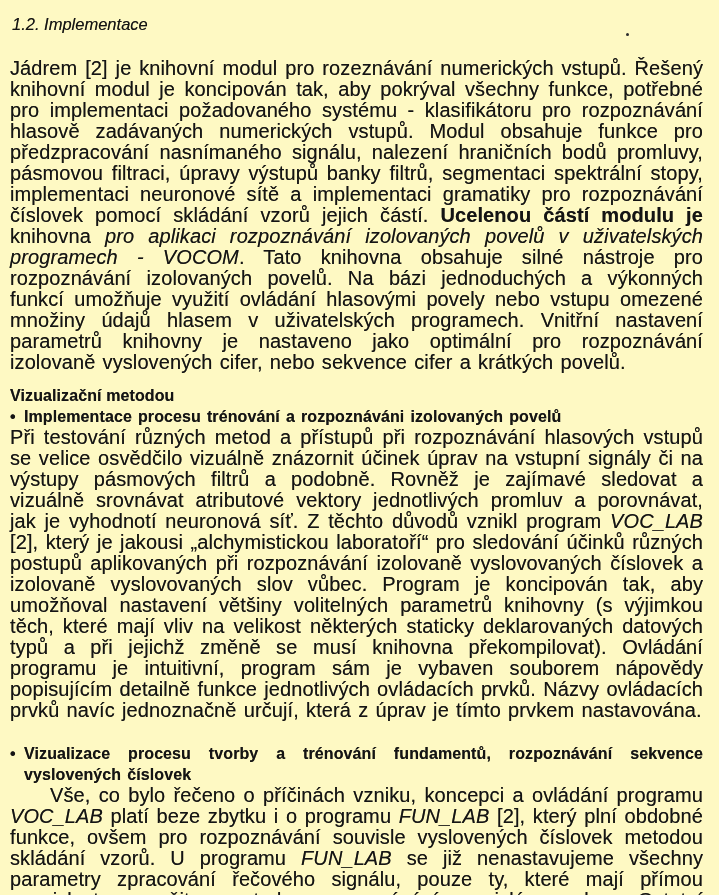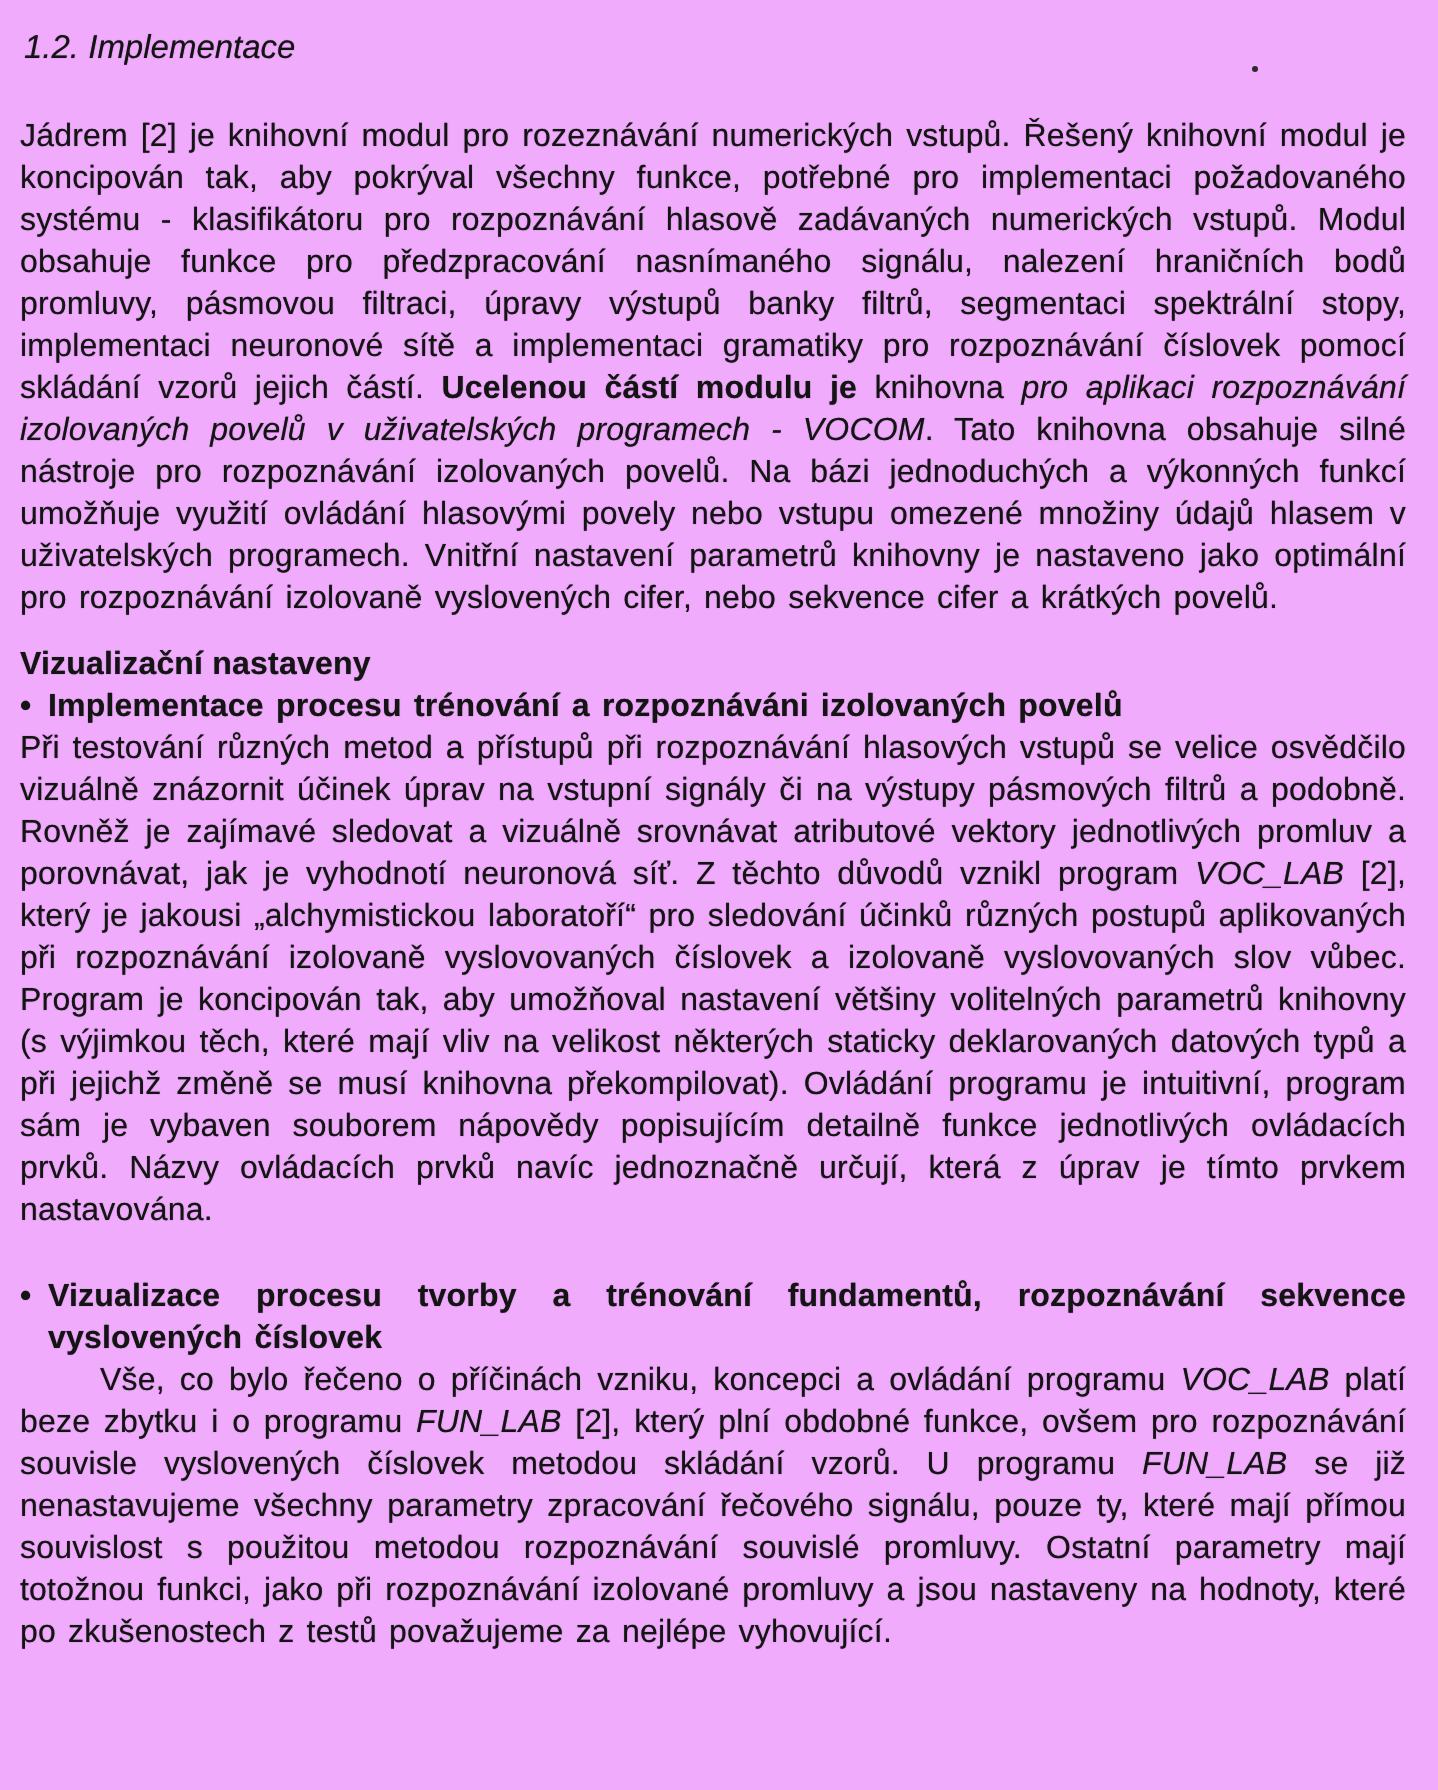--- a/index.html
+++ b/index.html
@@ -13,33 +13,33 @@
     overflow: hidden;
     font-family: "Liberation Sans", sans-serif;
     color: #141414;
     position: relative;
   }
   .page {
     position: relative;
     width: 693px;
     height: 881px;
     padding: 14px 16px 0 10px;
-    background: #f0abfc;
+    background: #fef9c3;
     text-shadow: 0 0 0.5px rgba(0,0,0,0.55);
   }
   .section-heading {
     font-size: 16.5px;
     font-style: italic;
     font-weight: 400;
     margin: 0 0 23px 2px;
     line-height: 21px;
   }
   .para {
     margin: 0;
-    font-size: 16px;
+    font-size: 20px;
     line-height: 21px;
     letter-spacing: 0.1px;
     word-spacing: 1.5px;
     text-align: justify;
   }
   .seg-b { font-weight: 700; }
   .seg-i { font-style: italic; }
   .sub-heading {
     font-size: 16px;
     font-weight: 700;
@@ -76,21 +76,21 @@
 </style>
 </head>
 <body>
 
 <div class="page">
 
   <h1 class="section-heading">1.2. Implementace</h1>
 
   <p class="para"><span>Jádrem [2] je knihovní modul pro rozeznávání numerických vstupů. Řešený knihovní modul je koncipován tak, aby pokrýval všechny funkce, potřebné pro implementaci požadovaného systému - klasifikátoru pro rozpoznávání hlasově zadávaných numerických vstupů. Modul obsahuje funkce pro předzpracování nasnímaného signálu, nalezení hraničních bodů promluvy, pásmovou filtraci, úpravy výstupů banky filtrů, segmentaci spektrální stopy, implementaci neuronové sítě a implementaci gramatiky pro rozpoznávání číslovek pomocí skládání vzorů jejich částí. </span><span class="seg-b">Ucelenou částí modulu je</span><span> knihovna </span><span class="seg-i">pro aplikaci rozpoznávání izolovaných povelů v uživatelských programech - VOCOM</span><span>. Tato knihovna obsahuje silné nástroje pro rozpoznávání izolovaných povelů. Na bázi jednoduchých a výkonných funkcí umožňuje využití ovládání hlasovými povely nebo vstupu omezené množiny údajů hlasem v uživatelských programech. Vnitřní nastavení parametrů knihovny je nastaveno jako optimální pro rozpoznávání izolovaně vyslovených cifer, nebo sekvence cifer a krátkých povelů.</span></p>
 
-  <h2 class="sub-heading">Vizualizační nastaveny</h2>
+  <h2 class="sub-heading">Vizualizační metodou</h2>
 
   <div class="bullet-item">
     <span class="bullet-char">•</span>
     <span class="bullet-title">Implementace procesu trénování a rozpoznáváni izolovaných povelů</span>
   </div>
 
   <p class="para"><span>Při testování různých metod a přístupů při rozpoznávání hlasových vstupů se velice osvědčilo vizuálně znázornit účinek úprav na vstupní signály či na výstupy pásmových filtrů a podobně. Rovněž je zajímavé sledovat a vizuálně srovnávat atributové vektory jednotlivých promluv a porovnávat, jak je vyhodnotí neuronová síť. Z těchto důvodů vznikl program </span><span class="seg-i">VOC_LAB</span><span> [2], který je jakousi „alchymistickou laboratoří“ pro sledování účinků různých postupů aplikovaných při rozpoznávání izolovaně vyslovovaných číslovek a izolovaně vyslovovaných slov vůbec. Program je koncipován tak, aby umožňoval nastavení většiny volitelných parametrů knihovny (s výjimkou těch, které mají vliv na velikost některých staticky deklarovaných datových typů a při jejichž změně se musí knihovna překompilovat). Ovládání programu je intuitivní, program sám je vybaven souborem nápovědy popisujícím detailně funkce jednotlivých ovládacích prvků. Názvy ovládacích prvků navíc jednoznačně určují, která z úprav je tímto prvkem nastavována.</span></p>
 
   <div class="bullet-item mt-gap">
     <span class="bullet-char">•</span>

